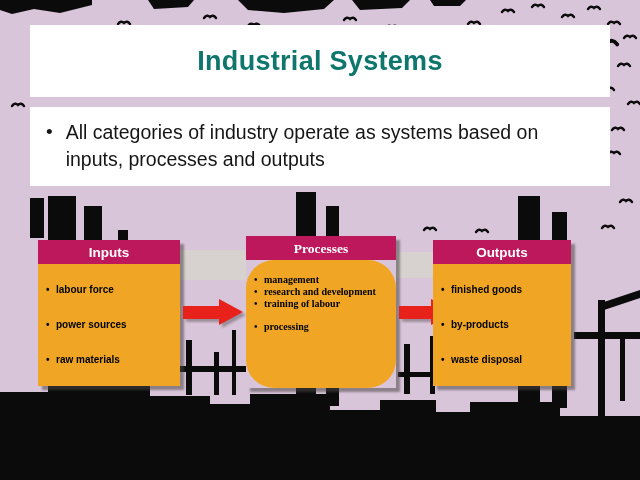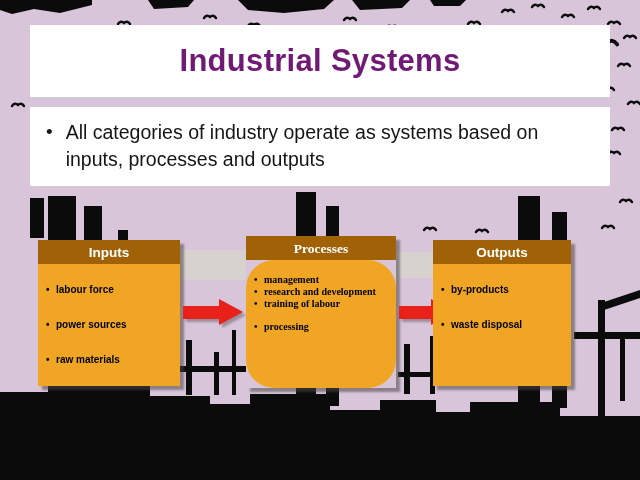--- a/index.html
+++ b/index.html
@@ -8,38 +8,38 @@
     background:#d9c5da;
     font-family:"Liberation Sans",sans-serif;
   }
   .bg{position:absolute;left:0;top:0;width:640px;height:480px;z-index:0;}
   .title-box{
     position:absolute;left:30px;top:25px;width:580px;height:72px;
     background:#ffffff;z-index:2;
     display:flex;align-items:center;justify-content:center;
   }
   .title-box h1{
-    margin:10px;font-size:31px;font-weight:bold;color:#701a75;
+    margin:10px;font-size:27px;font-weight:bold;color:#0f766e;
     font-family:"Liberation Sans",sans-serif;letter-spacing:0.3px;
   }
   .bullet-box{
     position:absolute;left:30px;top:107px;width:580px;height:79px;
     background:#ffffff;z-index:2;box-sizing:border-box;
     padding:12px 30px 0 16px;
   }
   .bullet-line{display:flex;align-items:flex-start;}
   .bullet-dot{font-size:19px;line-height:1.38;margin-right:13px;color:#151515;}
   .bullet-text{font-size:19.5px;line-height:1.38;color:#151515;max-width:505px;}
   
   .box{
     position:absolute;z-index:3;box-sizing:border-box;
     box-shadow:4px 4px 2px rgba(75,70,70,0.55);
   }
   .box-header{
-    background:#a16207;color:#fff;text-align:center;
+    background:#be185d;color:#fff;text-align:center;
     font-size:13.5px;font-weight:bold;padding:5px 0;height:24px;box-sizing:border-box;
   }
   .box-body{background:#f0a624;height:calc(100% - 24px);box-sizing:border-box;}
   .box-inputs{left:38px;top:240px;width:142px;height:146px;}
   .box-processes{left:246px;top:236px;width:150px;height:152px;font-family:Liberation Serif, serif;}
   .box-outputs{left:433px;top:240px;width:138px;height:146px;}
   ul.box-items{list-style:none;margin:0;padding:0;}
   .box-inputs .box-body,.box-outputs .box-body{padding:20px 16px 0 8px;}
   .box-processes .box-body{padding:14px 2px 0 8px;border-radius:28px;}
   .item{
@@ -198,19 +198,20 @@
 
   <div class="arrow arrow-2">
     <div class="shaft"></div>
     <div class="head"></div>
   </div>
 
   <div class="box box-outputs">
     <div class="box-header">Outputs</div>
     <div class="box-body">
       <ul class="box-items spread">
+        <li class="item">finished goods</li>
         <li class="item">by-products</li>
         <li class="item">waste disposal</li>
       </ul>
     </div>
   </div>
 
 </div>
 
 </body></html>

